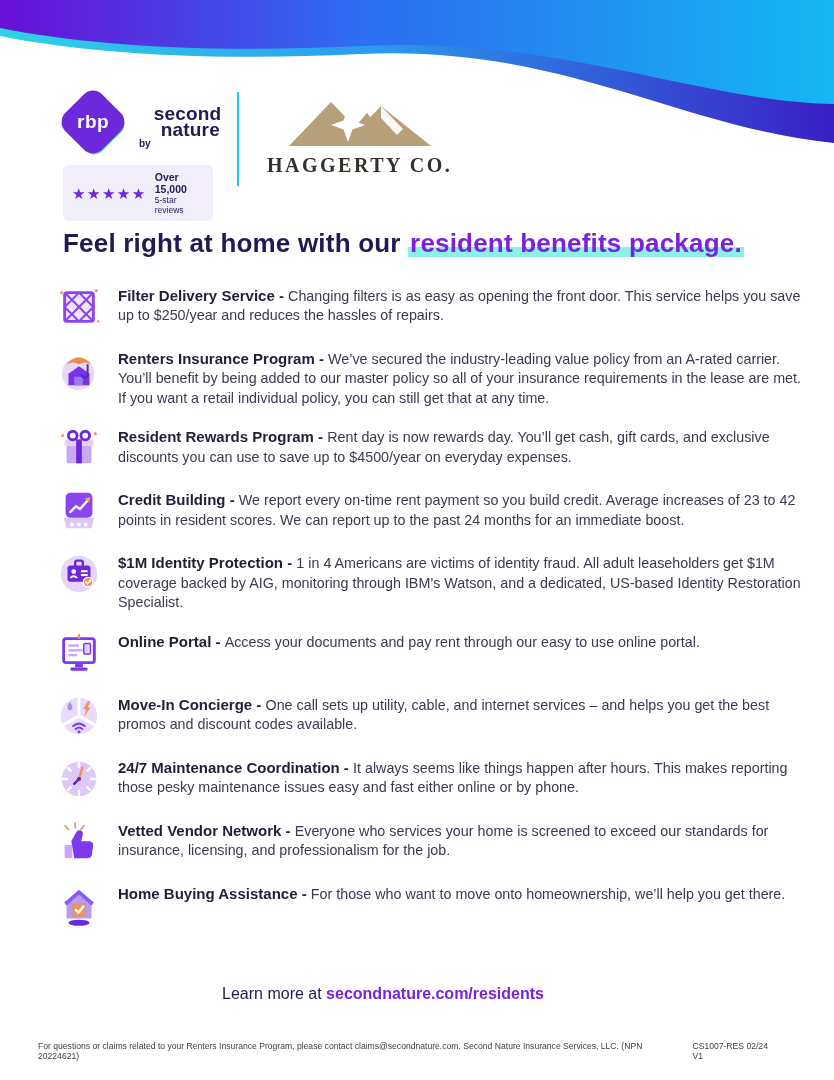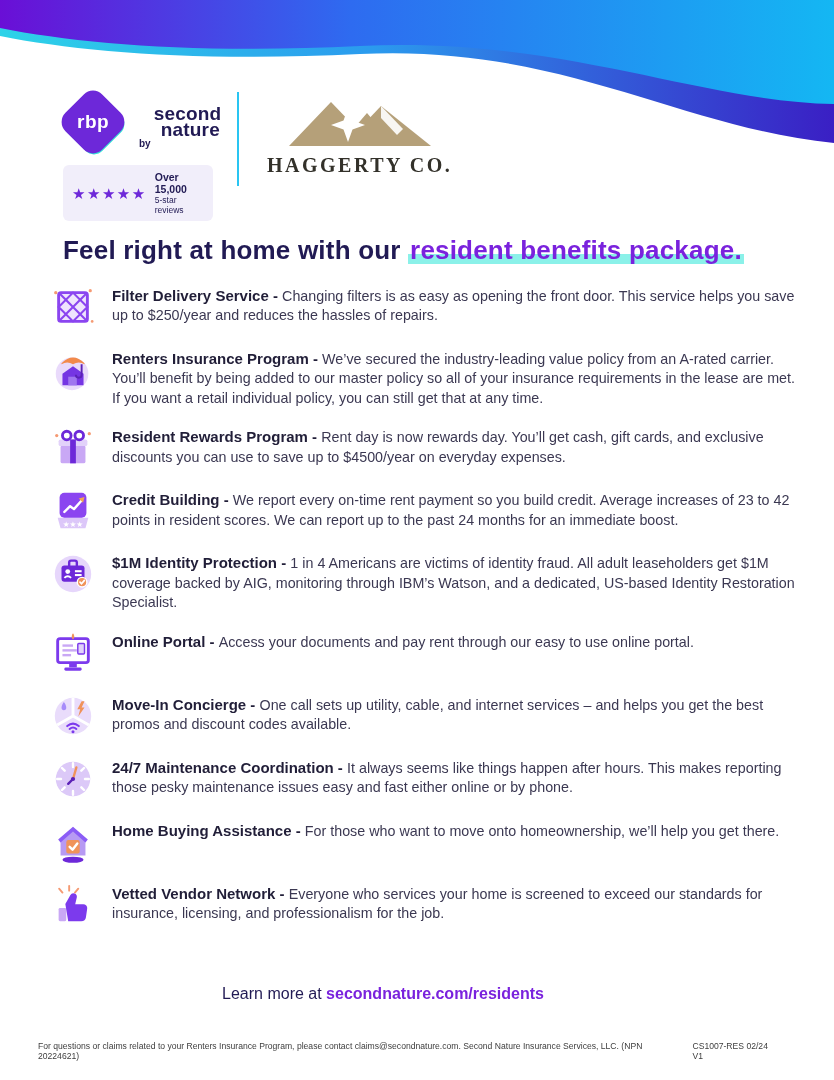--- a/index.html
+++ b/index.html
@@ -43,29 +43,29 @@
   .rating-text .r2 { font-size:8.5px; color:#211a54; line-height:10px; }
   .divider { width:2px; height:94px; background:#29c5f2; margin:0 28px 0 24px; }
   .partner-block { display:flex; flex-direction:column; align-items:center; padding-top:2px;justify-content:flex-end; }
   .partner-name {
     font-family:"Liberation Serif", serif; font-size:20px; font-weight:bold;
     letter-spacing:2.5px; color:#33312a; margin-top:4px; white-space:nowrap;
   }
   
   .headline {
     position:absolute; top:228px; left:63px; width:740px;
-    font-size:26px; font-weight:bold; color:#211a54; letter-spacing:.2px;margin-top:7px;
+    font-size:26px; font-weight:bold; color:#211a54; letter-spacing:.2px;
   }
   .headline .hl {
     color:#7a22dd;
     background:linear-gradient(to bottom, transparent 64%, #8bf1e9 64%, #8bf1e9 96%, transparent 96%);
     padding:0 2px;
   }
   
-  .benefits { position:absolute; top:284px; left:50px; width:752px; display:flex; flex-direction:column; gap:17px; }
+  .benefits { position:absolute; top:284px; left:56px; width:752px; display:flex; flex-direction:column; gap:17px; }
   .benefit-row { display:flex; align-items:flex-start; gap:16px; min-height:44px; }
   .benefit-icon { width:46px; height:46px; flex-shrink:0; }
   .benefit-icon svg { width:46px; height:46px; display:block; }
   .benefit-text { font-size:14.3px; line-height:1.36; color:#3b3852; padding-top:2px; max-width:690px; }
   .benefit-title { font-weight:bold; font-size:15px; color:#211e38; }
   
   .learn { position:absolute; top:985px; left:0; width:766px; text-align:center; font-size:16px; color:#211a54; }
   .learn .link { color:#7a22dd; font-weight:bold; text-decoration:none; }
   .footnote {
     position:absolute; top:1041px; left:38px; right:55px;
@@ -226,36 +226,36 @@
           </svg>
       </span>
       <p class="benefit-text">
         <span class="benefit-title">24/7 Maintenance Coordination - </span><span class="benefit-desc">It always seems like things happen after hours. This makes reporting those pesky maintenance issues easy and fast either online or by phone.</span>
       </p>
     </div>
 
     <div class="benefit-row">
       <span class="benefit-icon icon-slot">
         <svg viewBox="0 0 48 48" aria-hidden="true">
+            <use href="#thumbs-up-icon" xlink:href="#thumbs-up-icon"></use>
+          </svg>
+      </span>
+      <p class="benefit-text">
+        <span class="benefit-title">Vetted Vendor Network - </span><span class="benefit-desc">Everyone who services your home is screened to exceed our standards for insurance, licensing, and professionalism for the job.</span>
+      </p>
+    </div>
+
+    <div class="benefit-row">
+      <span class="benefit-icon icon-slot">
+        <svg viewBox="0 0 48 48" aria-hidden="true">
             <use href="#home-check-icon" xlink:href="#home-check-icon"></use>
           </svg>
       </span>
       <p class="benefit-text">
         <span class="benefit-title">Home Buying Assistance - </span><span class="benefit-desc">For those who want to move onto homeownership, we’ll help you get there.</span>
-      </p>
-    </div>
-
-    <div class="benefit-row">
-      <span class="benefit-icon icon-slot">
-        <svg viewBox="0 0 48 48" aria-hidden="true">
-            <use href="#thumbs-up-icon" xlink:href="#thumbs-up-icon"></use>
-          </svg>
-      </span>
-      <p class="benefit-text">
-        <span class="benefit-title">Vetted Vendor Network - </span><span class="benefit-desc">Everyone who services your home is screened to exceed our standards for insurance, licensing, and professionalism for the job.</span>
       </p>
     </div>
   </main>
 
   <div class="learn">
     <span>Learn more at </span><a class="link" href="#">secondnature.com/residents</a>
   </div>
 
   <footer class="footnote">
     <span>For questions or claims related to your Renters Insurance Program, please contact claims@secondnature.com. Second Nature Insurance Services, LLC. (NPN 20224621)</span>

